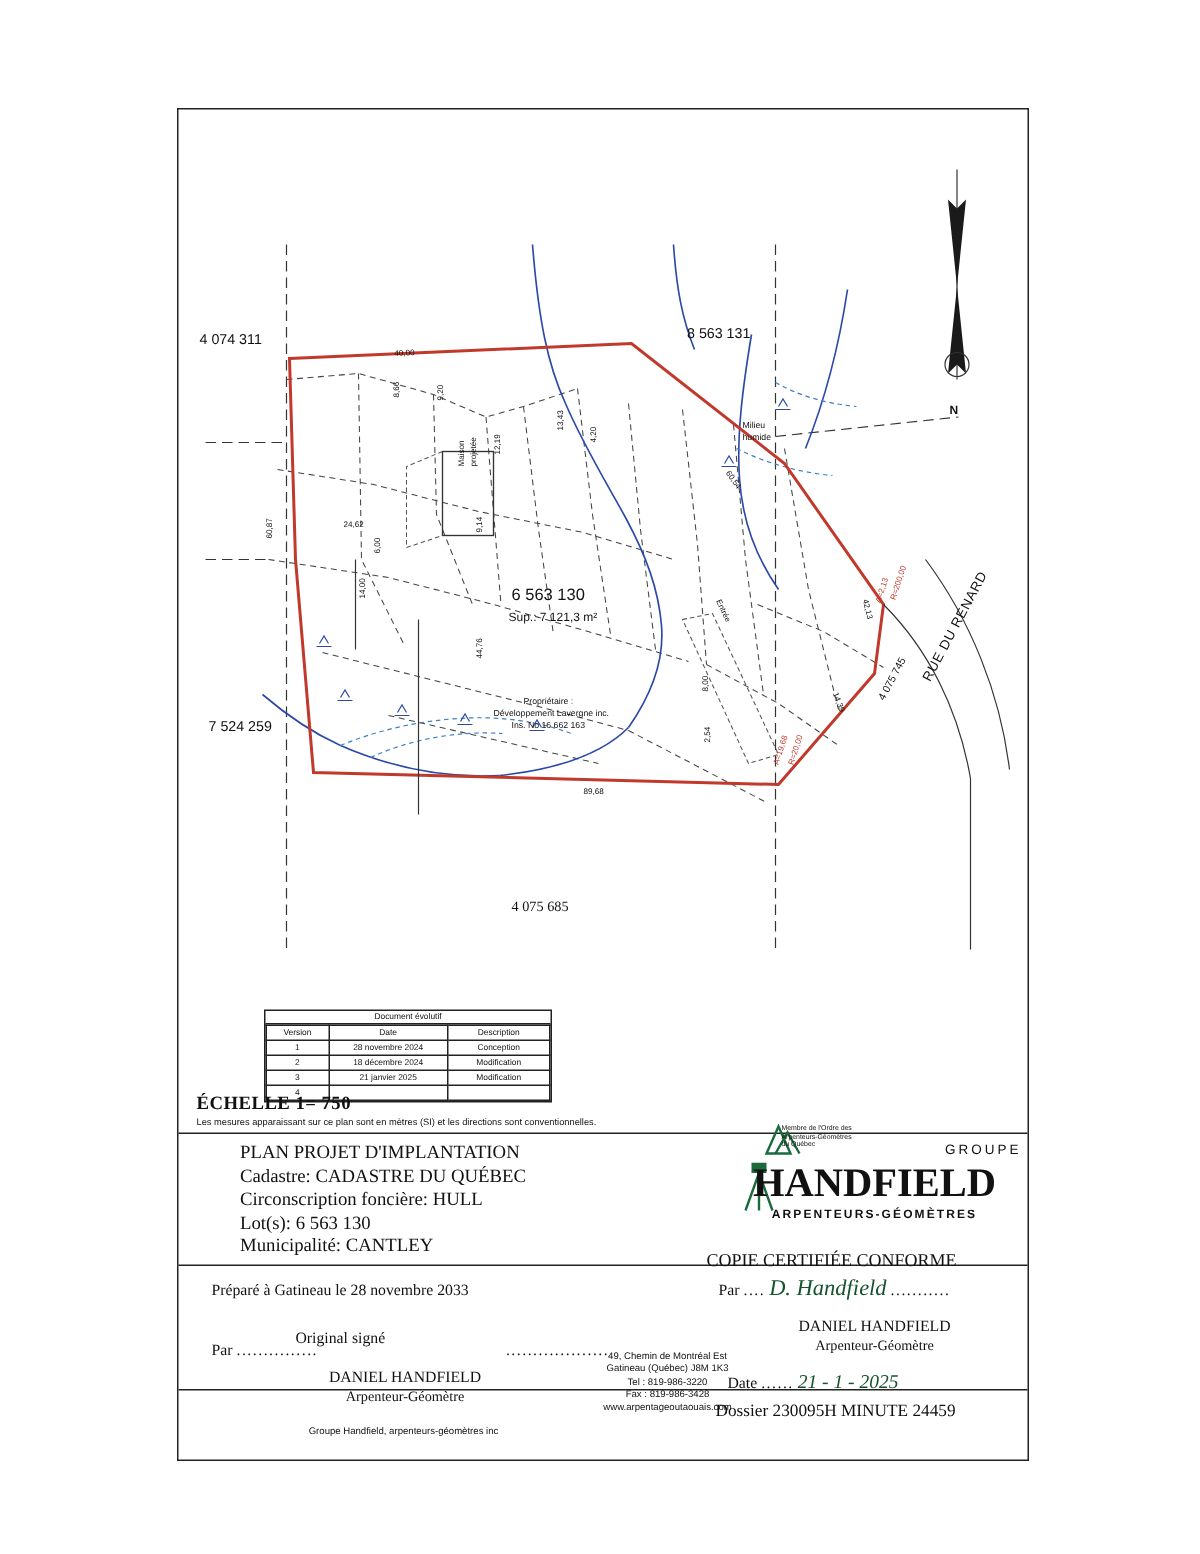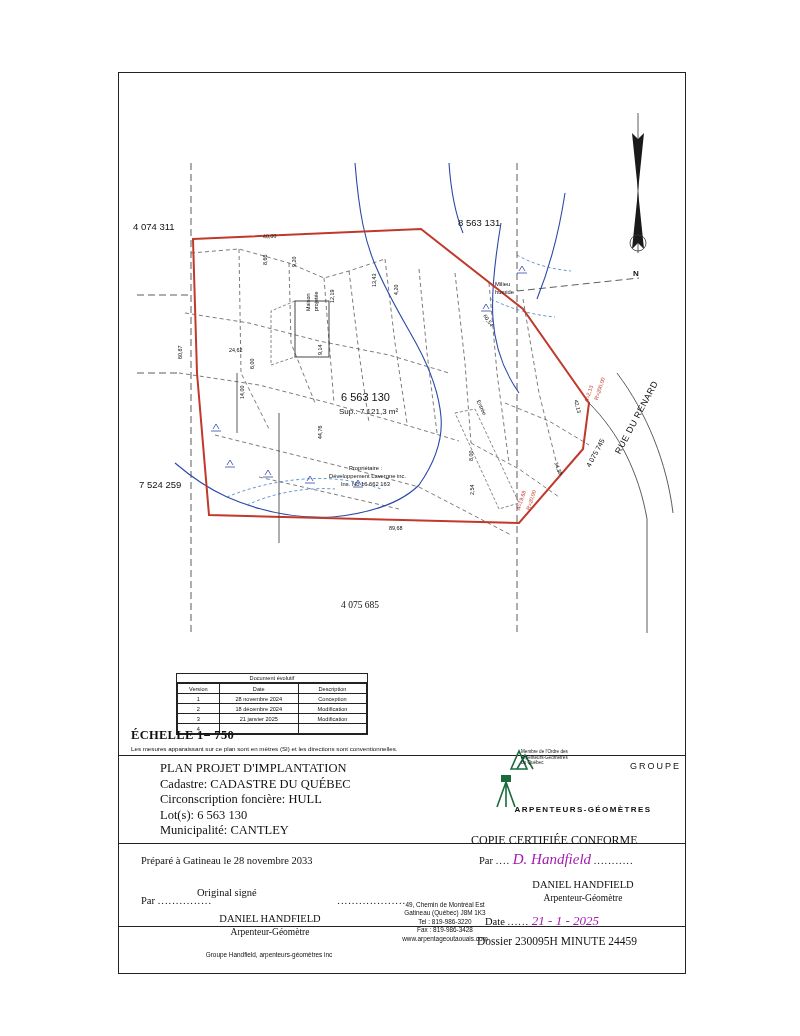--- a/index.html
+++ b/index.html
@@ -46,21 +46,21 @@
   .ordre{position:absolute;left:402px;top:676px;font-family:"Liberation Sans",sans-serif;font-size:4.6px;line-height:5.6px;color:#111;}
   .handfield{position:absolute;left:366px;top:700px;width:196px;text-align:center;font-family:"Liberation Serif",serif;font-weight:bold;font-size:27px;letter-spacing:0px;}
   .groupe{position:absolute;left:366px;top:688px;width:196px;text-align:right;font-family:"Liberation Sans",sans-serif;font-size:9px;letter-spacing:2px;}
   .arp{position:absolute;left:366px;top:732px;width:196px;text-align:center;font-family:"Liberation Sans",sans-serif;font-size:8px;letter-spacing:1.4px;font-weight:bold;}
   .copie{position:absolute;left:352px;top:760px;width:210px;text-align:left;font-family:Liberation Serif, serif;font-size:12px;}
   .par2{position:absolute;left:360px;top:778px;font-family:"Liberation Serif",serif;font-size:10.5px;}
   .dh{position:absolute;left:366px;top:806px;width:196px;text-align:center;font-family:"Liberation Serif",serif;font-size:10.5px;}
   .dh2{position:absolute;left:366px;top:820px;width:196px;text-align:center;font-family:"Liberation Serif",serif;font-size:9.5px;}
   .date2{position:absolute;left:366px;top:840px;font-family:"Liberation Serif",serif;font-size:10.5px;}
   .dossier{position:absolute;left:358px;top:862px;font-family:"Liberation Serif",serif;font-size:11.5px;}
-  .hand{font-family:"Liberation Serif",serif;font-style:italic;color:#a21caf;}
+  .hand{font-family:"Liberation Serif",serif;font-style:italic;color:#14532d;}
 </style>
 </head>
 <body>
 
 <div class="page">
   <div class="frame">
 
     <div class="plan">
       <svg width="566" height="640" viewBox="0 0 566 640">
 
@@ -280,20 +280,21 @@
         <rect x="8" y="0" width="10" height="7" fill="#1a6b3c"></rect>
         <path d="M13 7 L4 32 M13 7 L22 32 M13 7 L13 32" stroke="#1a6b3c" stroke-width="1.6" fill="none"></path>
       </svg>
     </div>
     <div class="ordre">
       <div>Membre de l'Ordre des</div>
       <div>Arpenteurs-Géomètres</div>
       <div>du Québec</div>
     </div>
     <div class="groupe">GROUPE</div>
+    <div class="handfield">HANDFIELD</div>
     <div class="arp">ARPENTEURS-GÉOMÈTRES</div>
 
     <div class="copie">COPIE CERTIFIÉE CONFORME</div>
     <div class="par2">
       <span>Par</span>
       <span class="dotted">....</span>
       <span class="hand" style="font-size:15px;">D. Handfield</span>
       <span class="dotted">...........</span>
     </div>
     <div class="dh">DANIEL HANDFIELD</div>

